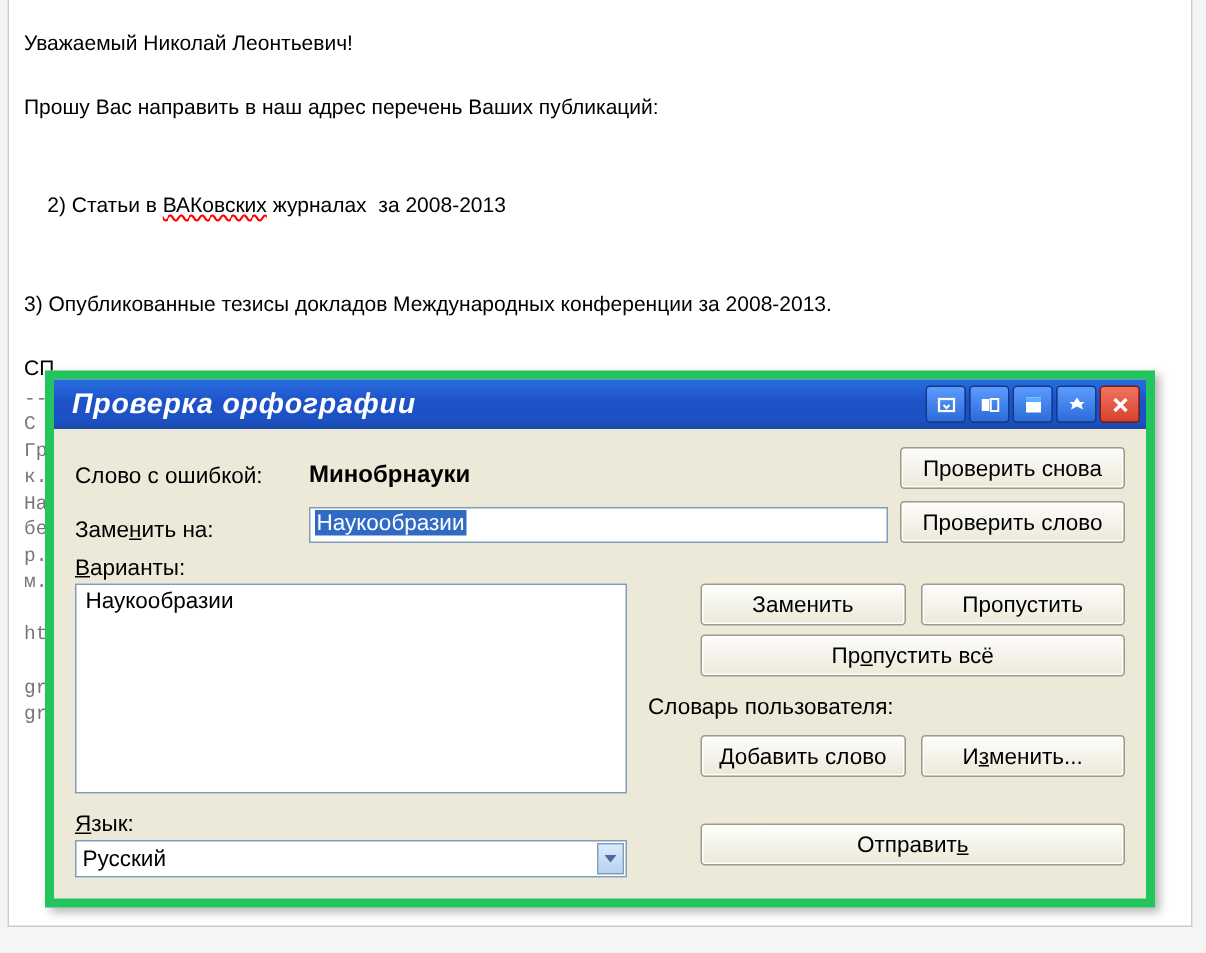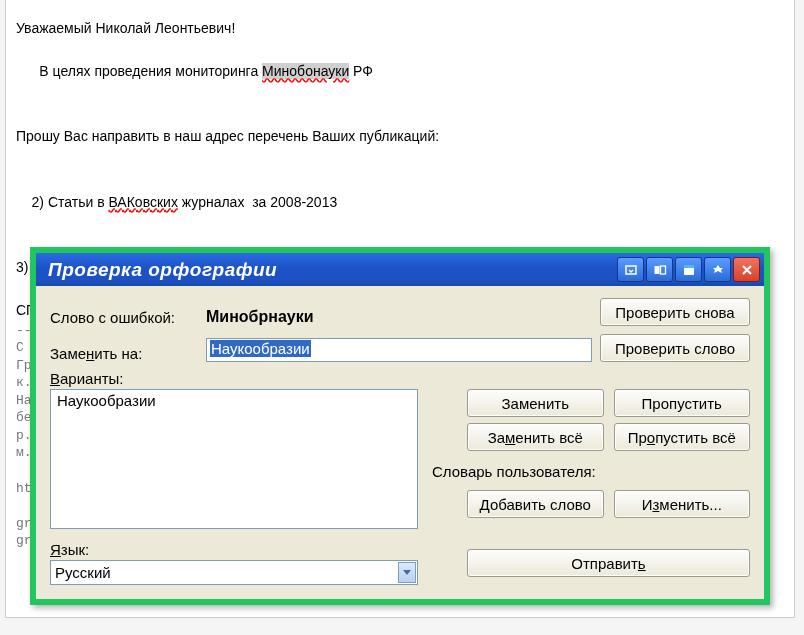--- a/index.html
+++ b/index.html
@@ -146,23 +146,20 @@
     display:flex; align-items:center; justify-content:center;
     cursor:pointer;
   }
   .under { text-decoration: underline; }
 </style>
 </head>
 <body>
 
 <div class="doc-area">
   <p>Уважаемый Николай Леонтьевич!</p>
-  <p>
-    <span>  В целях проведения мониторинга </span><span class="errword hl">Минобонауки</span><span> РФ</span>
-  </p>
   <br>
   <p>Прошу Вас направить в наш адрес перечень Ваших публикаций:</p>
   <br>
   <p>
     <span>2) Статьи в </span><span class="errword">ВАКовских</span><span> журналах  за 2008-2013</span>
   </p>
   <br>
   <p>3) Опубликованные тезисы докладов Международных конференции за 2008-2013.</p>
   <br>
   <p>СП</p>
@@ -236,21 +233,20 @@
     <div class="mid">
       <div class="variants-box">
         <div>Наукообразии</div>
       </div>
       <div class="btn-col">
         <div class="btn-pair">
           <button class="btn">Заменить</button>
           <button class="btn">Пропустить</button>
         </div>
         <div class="btn-pair">
-          <button class="btn"><span>За</span><u>м</u><span>енить всё</span></button>
           <button class="btn"><span>Пр</span><u>о</u><span>пустить всё</span></button>
         </div>
         <div class="dict-lbl">Словарь пользователя:</div>
         <div class="btn-pair">
           <button class="btn"><u>Д</u><span>обавить слово</span></button>
           <button class="btn"><span>И</span><u>з</u><span>менить...</span></button>
         </div>
       </div>
     </div>
 

